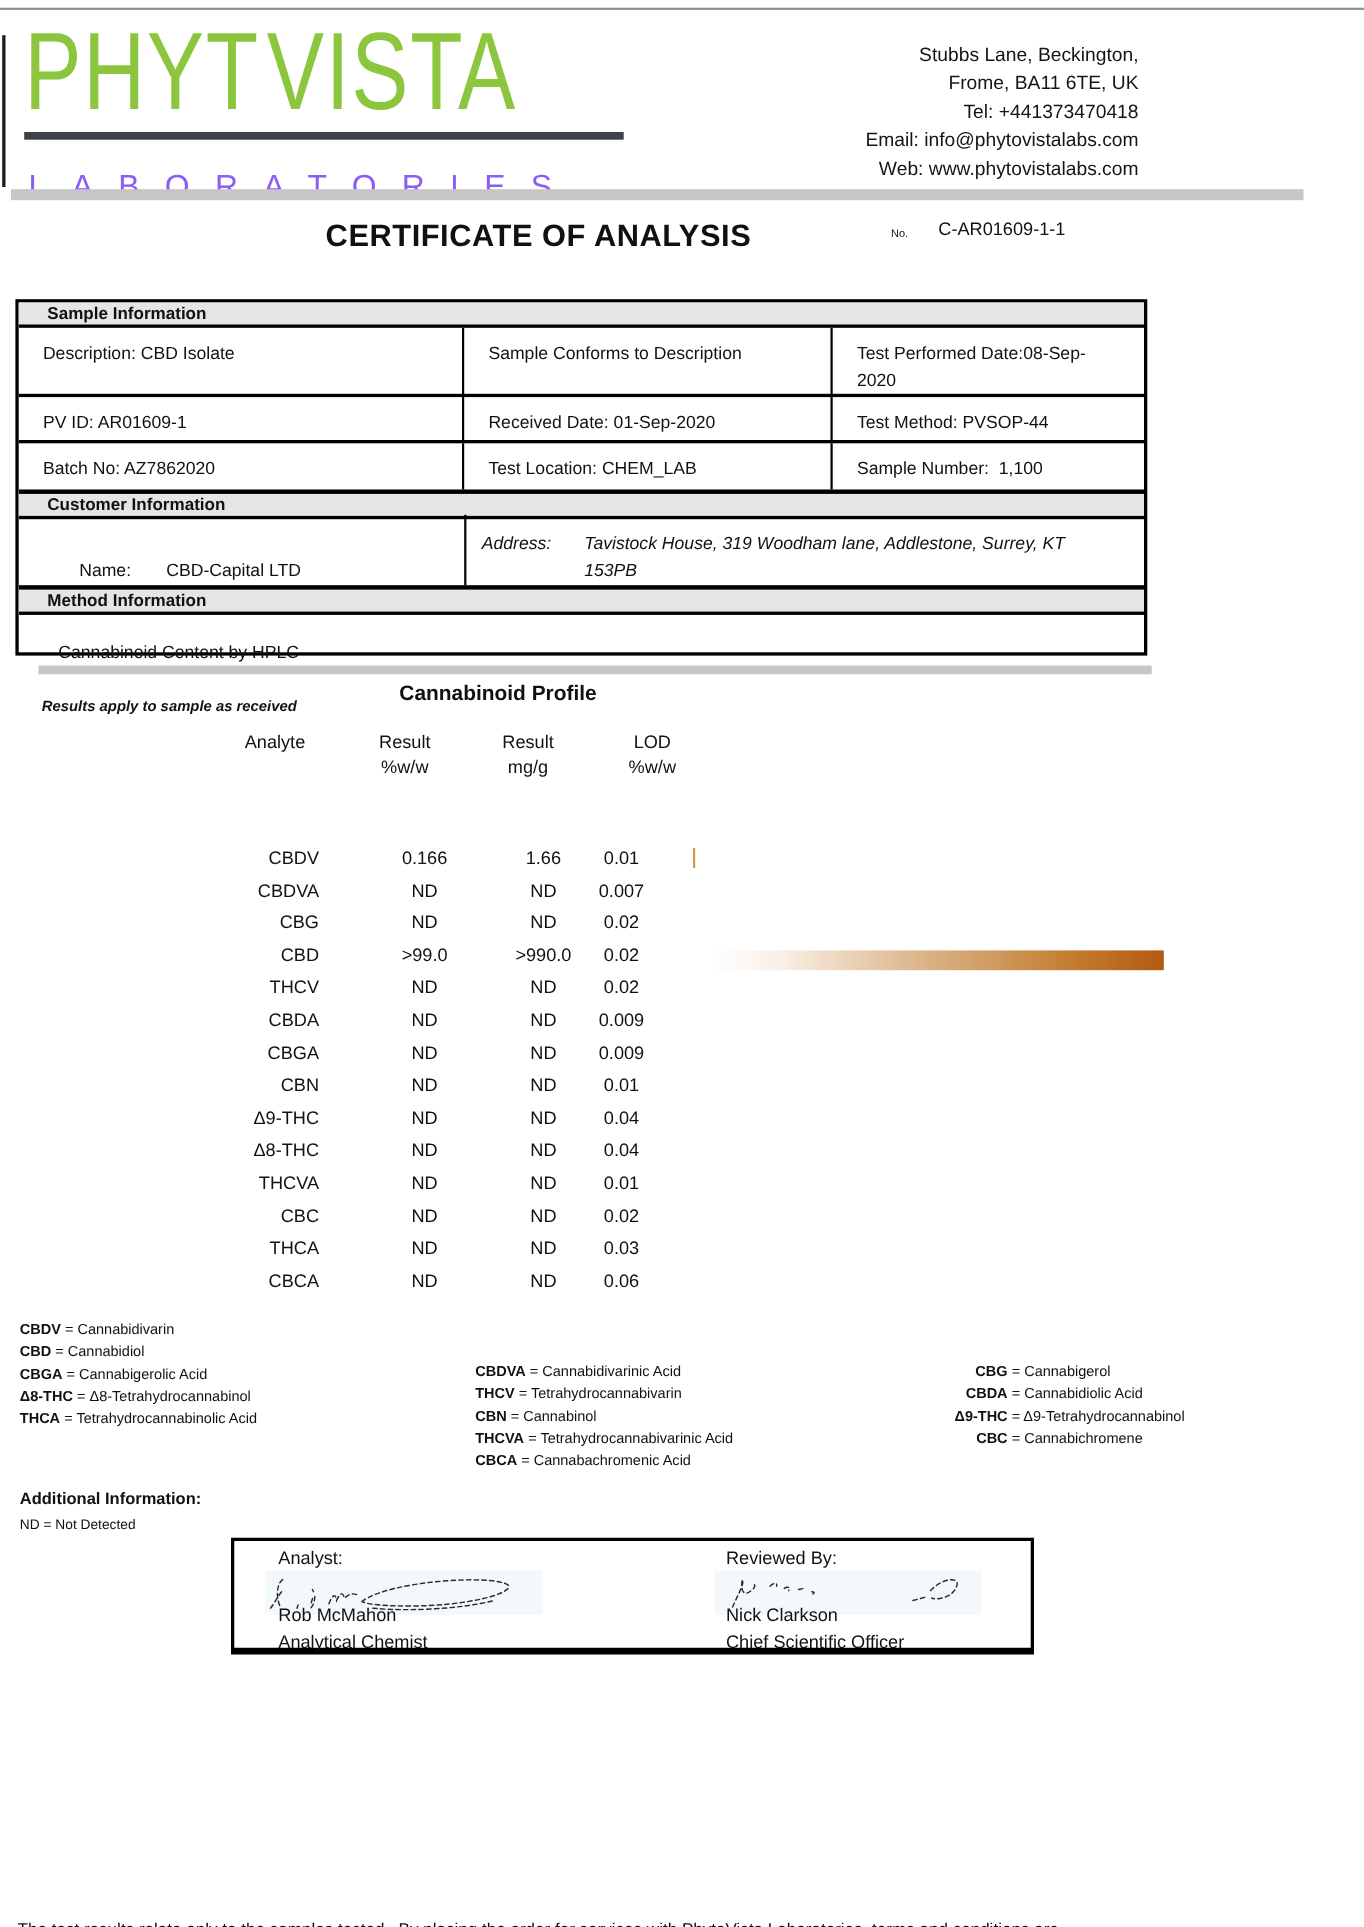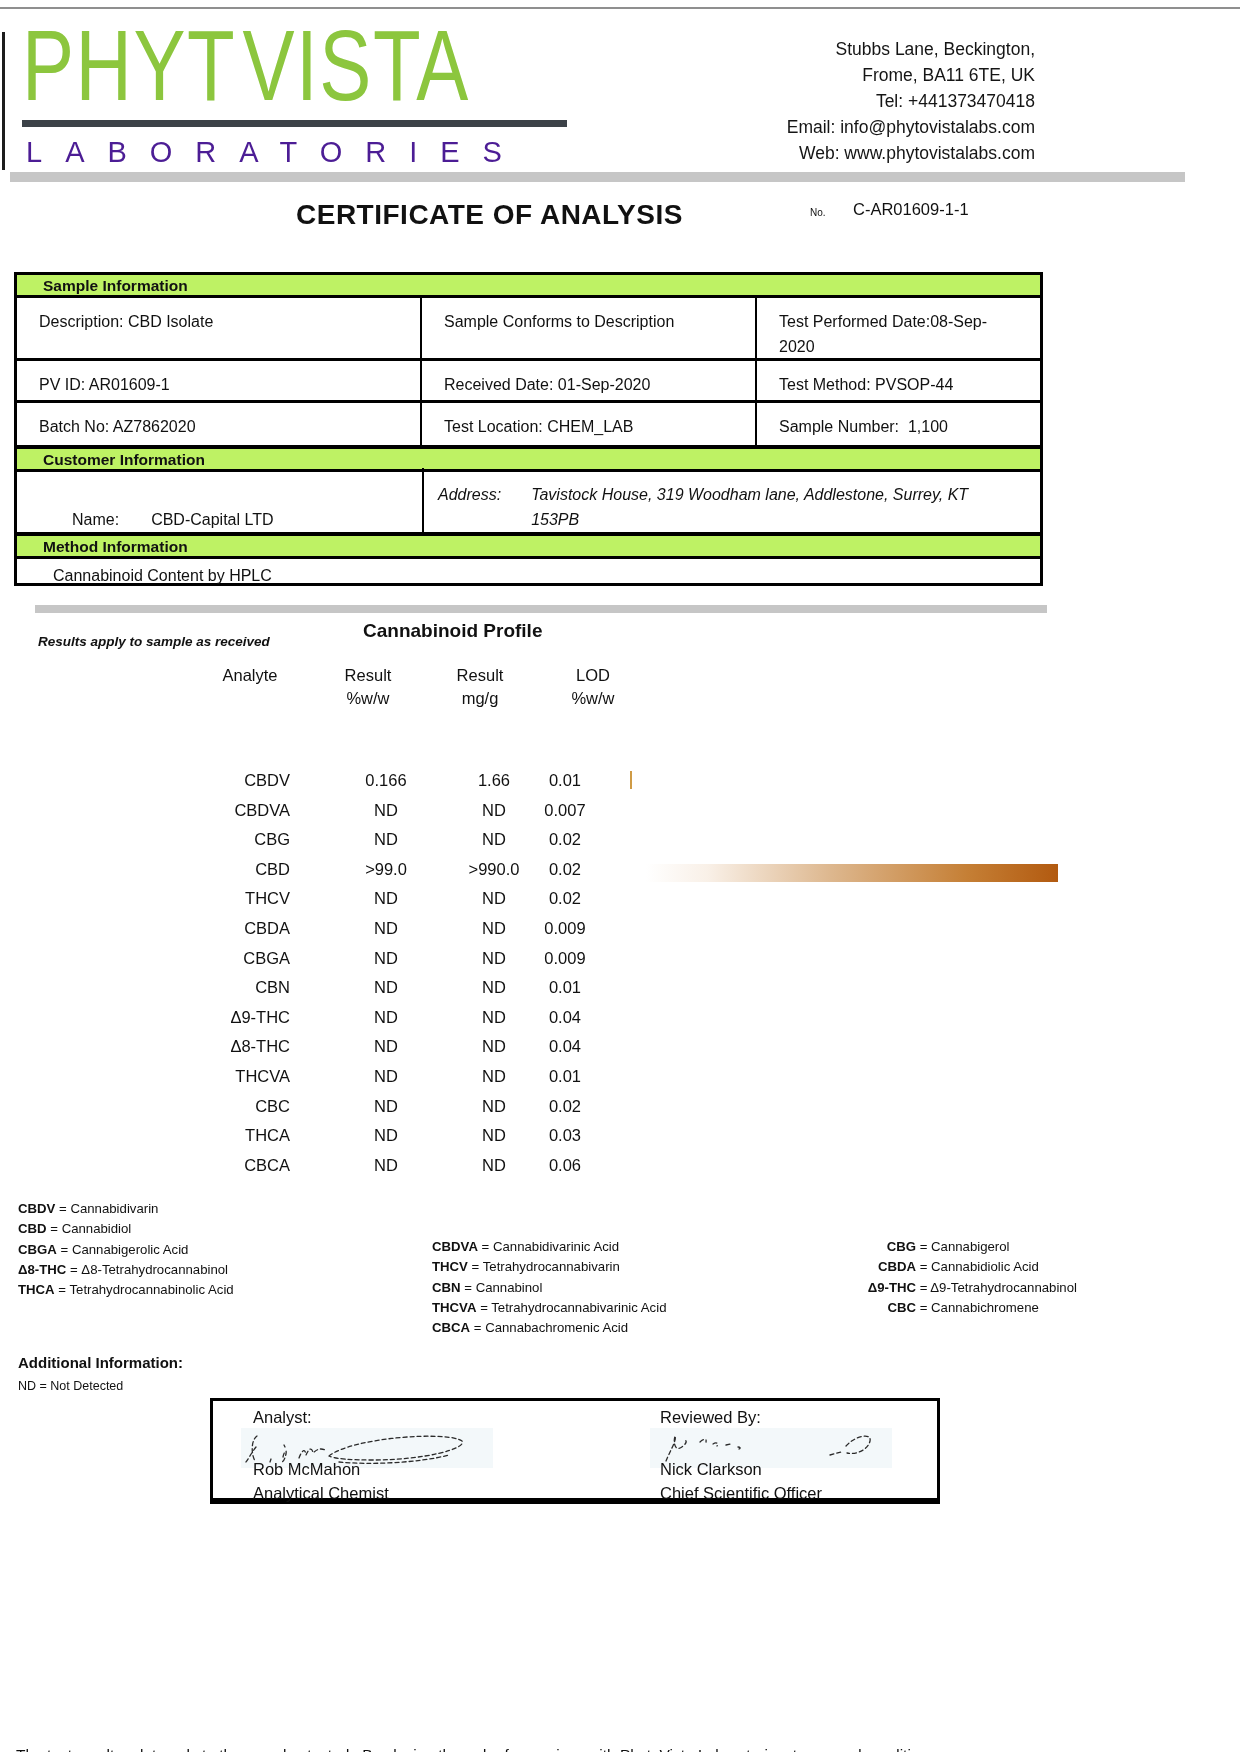--- a/index.html
+++ b/index.html
@@ -9,50 +9,50 @@
   
   .scan-top{position:absolute;left:0;top:7px;width:1240px;height:2px;background:#8f8f8f;}
   .scan-left{position:absolute;left:2px;top:32px;width:3px;height:138px;background:#1c1c1c;}
 
   
   .logo{position:absolute;left:22px;top:14px;width:560px;}
   .logo-word{display:flex;align-items:center;height:102px;font-size:100px;font-weight:400;
              color:#8cc63e;letter-spacing:2px;transform:scaleX(0.78);transform-origin:0 50%;white-space:nowrap;}
   .leaf{margin:0 4px;}
   .logo-rule{margin-top:4px;width:545px;height:7px;background:#3c4248;}
-  .logo-sub{margin-top:9px;font-size:29px;letter-spacing:23px;color:#4c1d95;white-space:nowrap;padding-left:4px;}
+  .logo-sub{margin-top:27px;font-size:29px;letter-spacing:23px;color:#8b5cf6;white-space:nowrap;padding-left:4px;}
   .contact{position:absolute;top:36px;right:205px;text-align:right;font-size:17.5px;line-height:26px;color:#151515;}
 
   .gray-bar-1{position:absolute;left:10px;top:172px;width:1175px;height:10px;background:#c6c6c6;}
   .gray-bar-2{position:absolute;left:35px;top:605px;width:1012px;height:8px;background:#c6c6c6;}
 
   
   .coa-title{position:absolute;left:296px;top:199px;font-size:28px;font-weight:700;letter-spacing:0.5px;}
   .no-label{position:absolute;left:810px;top:207px;font-size:10px;}
   .no-value{position:absolute;left:853px;top:200px;font-size:16.5px;}
 
   
   .info-table{position:absolute;left:14px;top:272px;width:1029px;border:3px solid #000;
               box-sizing:border-box;font-size:16px;line-height:25px;color:#111;}
-  .sec-bar{background:#bef264;height:20px;display:flex;align-items:center;padding-left:26px;
+  .sec-bar{background:#e5e5e5;height:20px;display:flex;align-items:center;padding-left:26px;
            font-weight:700;font-size:15.5px;border-bottom:3px solid #000;text-align:right;}
   .sec-bar.mid{border-top:4px solid #000;}
   .srow{display:grid;grid-template-columns:405px 335px 1fr;border-bottom:3px solid #000;box-sizing:border-box;}
   .srow:nth-child(1){height:63px;}
   .srow:nth-child(2){height:42px;}
   .srow:nth-child(3){height:42px;border-bottom:none;}
   .srow>div{padding:11px 10px 2px 22px;box-sizing:border-box;white-space:pre-wrap;}
   .srow .sc1,.srow .sc2{border-right:2px solid #000;}
   .srow .sc3{padding-right:34px;}
   .cust-row{display:flex;height:60px;box-sizing:border-box;align-items:flex-end;}
   .cust-left{width:405px;display:flex;padding:14px 0 0 55px;box-sizing:border-box;}
   .cust-name-value{margin-left:32px;}
   .cust-right{flex:1;border-left:2px solid #000;display:flex;padding:14px 0 0 14px;box-sizing:border-box;font-style:italic;}
   .cust-addr-value{margin-left:30px;width:455px;}
-  .method-row{height:24px;padding:4px 0 0 36px;box-sizing:border-box;}
+  .method-row{height:34px;padding:22px 0 0 36px;box-sizing:border-box;}
 
   
   .prof-note{position:absolute;left:38px;top:634px;font-size:13.5px;font-weight:700;font-style:italic;}
   .prof-title{position:absolute;left:363px;top:620px;font-size:19px;font-weight:700;}
   .ph{position:absolute;width:140px;text-align:center;font-size:16.5px;}
   .ph.c1{left:180px;} .ph.c2{left:298px;} .ph.c3{left:410px;} .ph.c4{left:523px;}
   .ph.l1{top:666px;} .ph.l2{top:689px;}
   .prof-rows{position:absolute;left:0;top:766px;width:1240px;}
   .prow{position:relative;height:29.6px;line-height:29.6px;font-size:16.5px;}
   .pc-analyte{position:absolute;left:100px;width:190px;text-align:right;}

